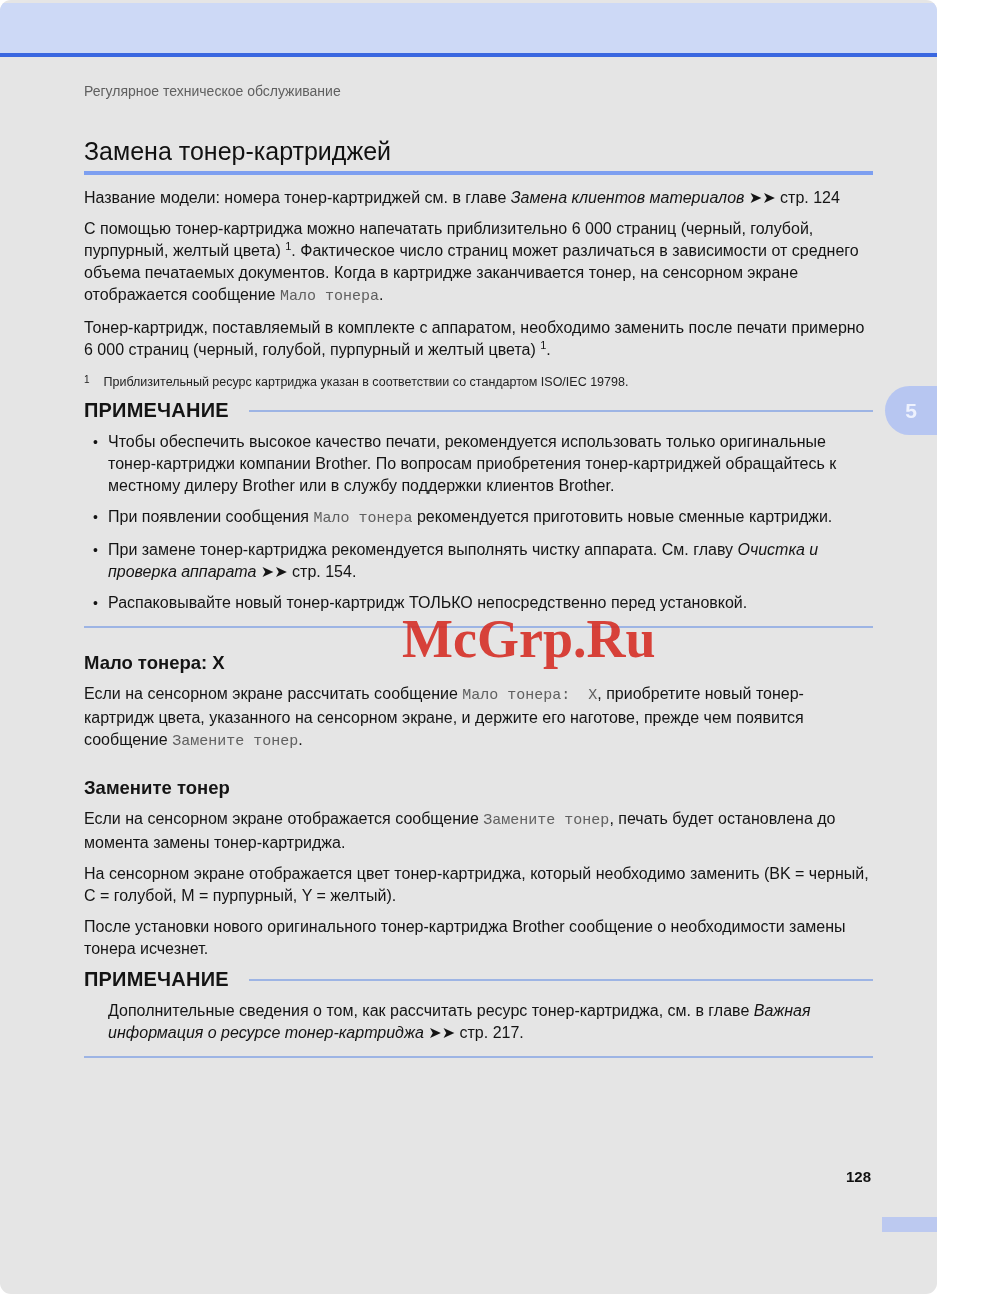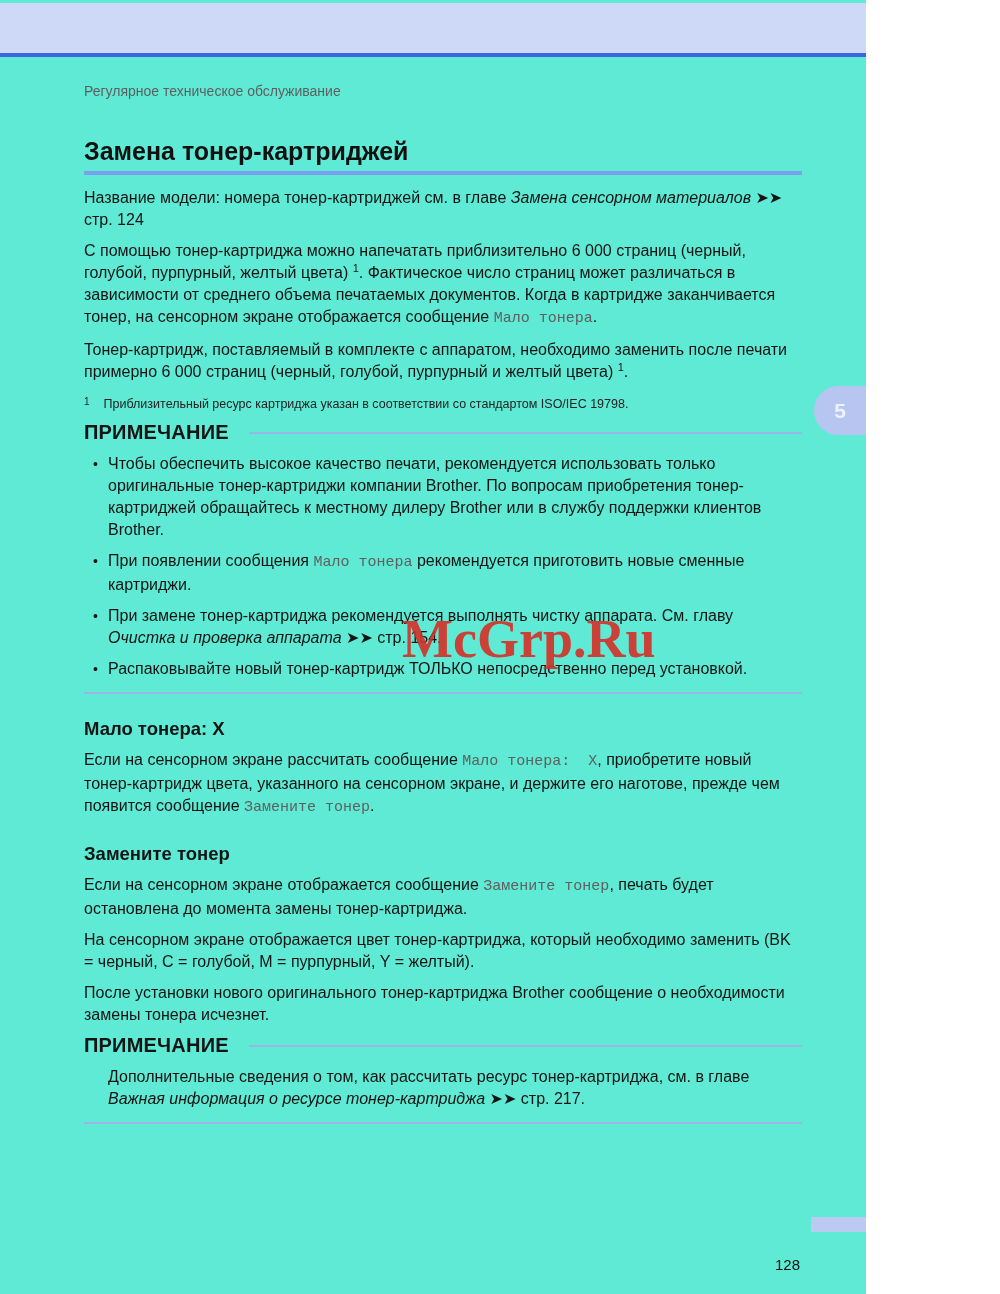--- a/index.html
+++ b/index.html
@@ -1,40 +1,41 @@
 <!DOCTYPE html>
 <html><head>
 <meta charset="utf-8">
 <style>
   * { margin:0; padding:0; box-sizing:border-box; }
   html,body { background:#ffffff; }
   .page {
     position:relative;
-    width:866px; height:1294px;
-    background:#5eead4;
+    width:937px; height:1294px;
+    background:#e5e5e5;
     font-family:"Liberation Sans", sans-serif;
     color:#141414;
     overflow:hidden;
+    border-radius:11px;
   }
   .top-band {
     margin-top:3px;
     height:54px;
     background:#cdd9f6;
     border-bottom:4px solid #3a67e0;
   }
   .content { padding:0 64px 0 84px; }
   .running-header {
     margin-top:26px;
     font-size:14px;
     color:#5f5f5f;
   }
   .title {
     margin-top:38px;
     font-size:25px;
-    font-weight:bold;
+    font-weight:normal;
     color:#111;
   }
   .title-rule { margin-top:5px; height:4px; background:#7d9ff0; }
   .para { margin-top:9px; font-size:16px; line-height:22px; }
   .para.first { margin-top:12px; }
   .italic { font-style:italic; }
   .mono {
     font-family:"Liberation Mono", monospace;
     color:#606060;
     font-size:15px;
@@ -98,23 +99,23 @@
     left:402px; top:608px;
     font-family:"Liberation Serif", serif;
     font-weight:bold;
     font-size:54px;
     color:rgba(213,47,38,0.9);
     pointer-events:none;
     white-space:nowrap;
   }
   .page-number {
     position:absolute;
-    right:66px; top:1256px;
+    right:66px; top:1168px;
     font-size:15px;
-    font-weight:normal;
+    font-weight:bold;
     color:#111;
   }
   .footer-bar {
     position:absolute;
     right:0; top:1217px;
     width:55px; height:15px;
     background:#bcc9f0;
   }
 </style>
 </head>
@@ -124,21 +125,21 @@
 
   <div class="top-band"></div>
 
   <div class="content">
 
     <div class="running-header">Регулярное техническое обслуживание</div>
 
     <h1 class="title">Замена тонер-картриджей</h1>
     <div class="title-rule"></div>
 
-    <p class="para first"><span>Название модели: номера тонер-картриджей см. в главе </span><span class="italic">Замена сенсорном материалов</span><span> ➤➤ стр. 124</span></p>
+    <p class="para first"><span>Название модели: номера тонер-картриджей см. в главе </span><span class="italic">Замена клиентов материалов</span><span> ➤➤ стр. 124</span></p>
 
     <p class="para"><span>С помощью тонер-картриджа можно напечатать приблизительно 6 000 страниц (черный, голубой, пурпурный, желтый цвета) </span><sup class="fn">1</sup><span>. Фактическое число страниц может различаться в зависимости от среднего объема печатаемых документов. Когда в картридже заканчивается тонер, на сенсорном экране отображается сообщение </span><span class="mono">Мало тонера</span><span>.</span></p>
 
     <p class="para"><span>Тонер-картридж, поставляемый в комплекте с аппаратом, необходимо заменить после печати примерно 6 000 страниц (черный, голубой, пурпурный и желтый цвета) </span><sup class="fn">1</sup><span>.</span></p>
 
     <div class="footnote">
       <span class="fn-marker">1</span>
       <span>Приблизительный ресурс картриджа указан в соответствии со стандартом ISO/IEC 19798.</span>
     </div>
 

